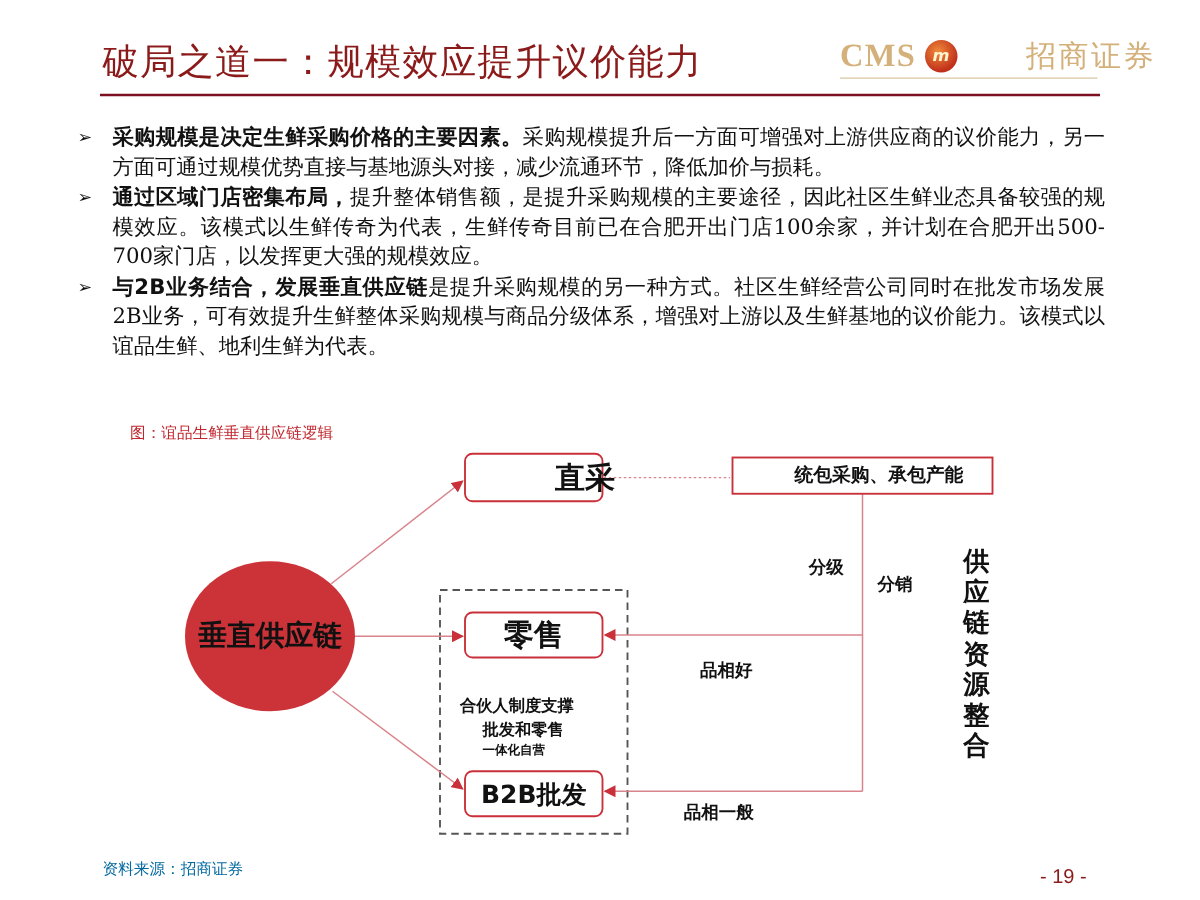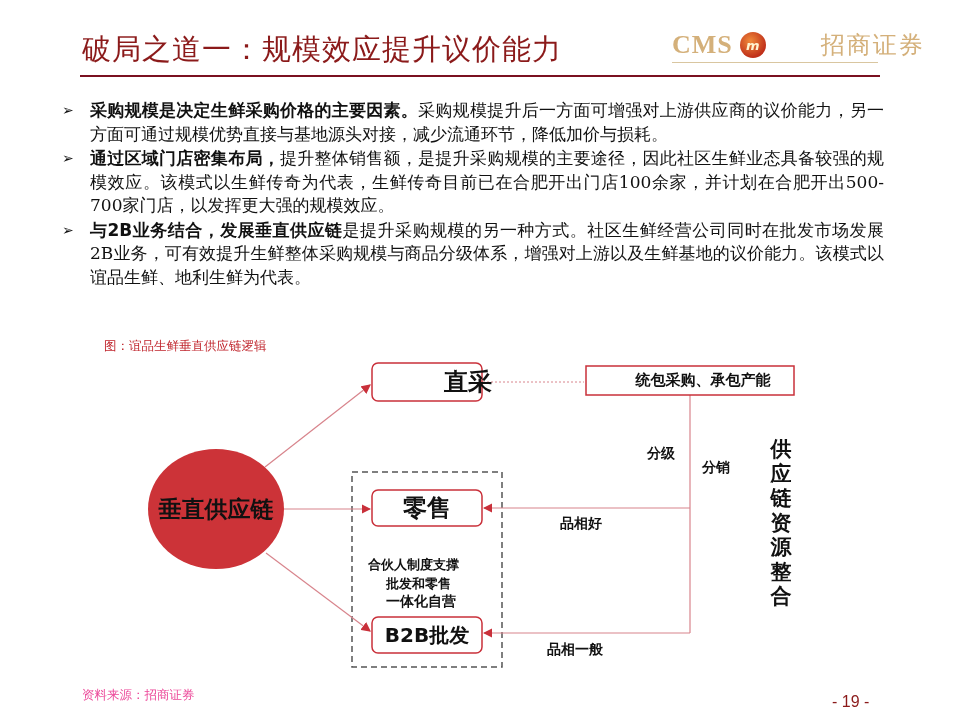--- a/index.html
+++ b/index.html
@@ -21,21 +21,21 @@
   .bullet .arrow { position:absolute; left:0; top:0; font-size:14px; font-family:"DejaVu Sans", sans-serif; }
   .bullet b { font-family:"DejaVu Sans", sans-serif; font-weight:bold; }
 
   .fig-caption { position:absolute; left:104px; top:338px; font-size:12.5px; color:#c0262d; font-family:"DejaVu Serif", serif; }
 
   svg.diagram { position:absolute; left:0; top:0; }
   .box-label { position:absolute; font-weight:bold; text-align:center; display:flex; align-items:center; justify-content:center; }
   .small-label { position:absolute; font-size:14px; font-weight:bold; white-space:nowrap; }
   .vertical-label { position:absolute; left:768px; top:437px; width:26px; font-size:21px; font-weight:bold; line-height:24.5px; text-align:center; }
 
-  .source { position:absolute; left:82px; top:687px; font-size:12.5px; font-family:Liberation Sans, sans-serif; color:#ec4899; }
+  .source { position:absolute; left:82px; top:687px; font-size:12.5px; font-family:Liberation Sans, sans-serif; color:#0369a1; }
   .page-num { position:absolute; left:832px; top:693px; font-size:16px; color:#8b1a1a; font-family:"Liberation Sans", sans-serif; }
 </style>
 </head>
 <body>
 
 <div class="title">破局之道一：规模效应提升议价能力</div>
 <div class="title-rule"></div>
 <div class="logo">
   <span class="logo-cms">CMS</span>
   <span class="logo-mark">m</span>
@@ -91,21 +91,21 @@
   <span>垂直</span>
   <span>供应链</span>
 </div>
 <div class="box-label" style="left:372px;top:363px;width:110px;height:38px;font-size:24px;margin-left:41px;">直采</div>
 <div class="box-label" style="left:372px;top:490px;width:110px;height:36px;font-size:24px;">零售</div>
 <div class="box-label" style="left:372px;top:617px;width:110px;height:36px;font-size:20px;border-radius:13px;">B2B批发</div>
 <div class="box-label" style="left:586px;top:366px;width:208px;height:29px;font-size:15px;margin-left:13px;">统包采购、承包产能</div>
 
 <div class="small-label" style="left:647px;top:445px;text-align:center;">分级</div>
 <div class="small-label" style="left:702px;top:445px;margin-top:14px;">分销</div>
-<div class="small-label" style="left:560px;top:515px;">品相好</div>
+<div class="small-label" style="left:560px;top:528px;">品相好</div>
 <div class="small-label" style="left:547px;top:641px;">品相一般</div>
 <div class="small-label" style="left:368px;top:540px;font-size:13px;margin-top:16px;">合伙人制度支撑</div>
 <div class="small-label" style="left:386px;top:575px;font-size:13px;">批发和零售</div>
-<div class="small-label" style="left:386px;top:593px;font-size:14px;">一体化自营</div>
+<div class="small-label" style="left:386px;top:593px;font-size:10px;">一体化自营</div>
 <div class="vertical-label">供应链资源整合</div>
 
 <div class="source">资料来源：招商证券</div>
 <div class="page-num">- 19 -</div>
 
 </body></html>

